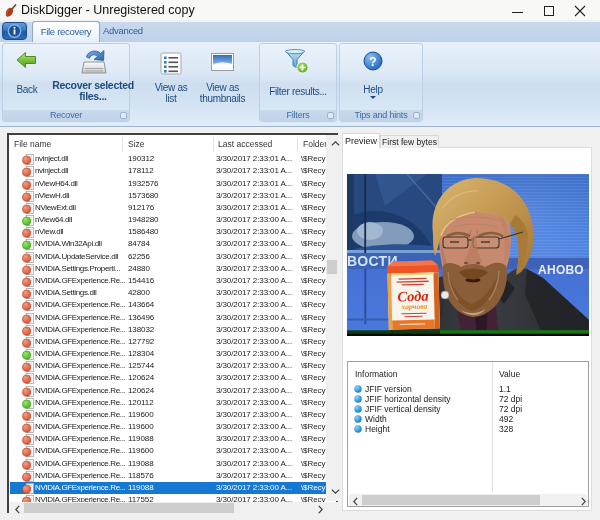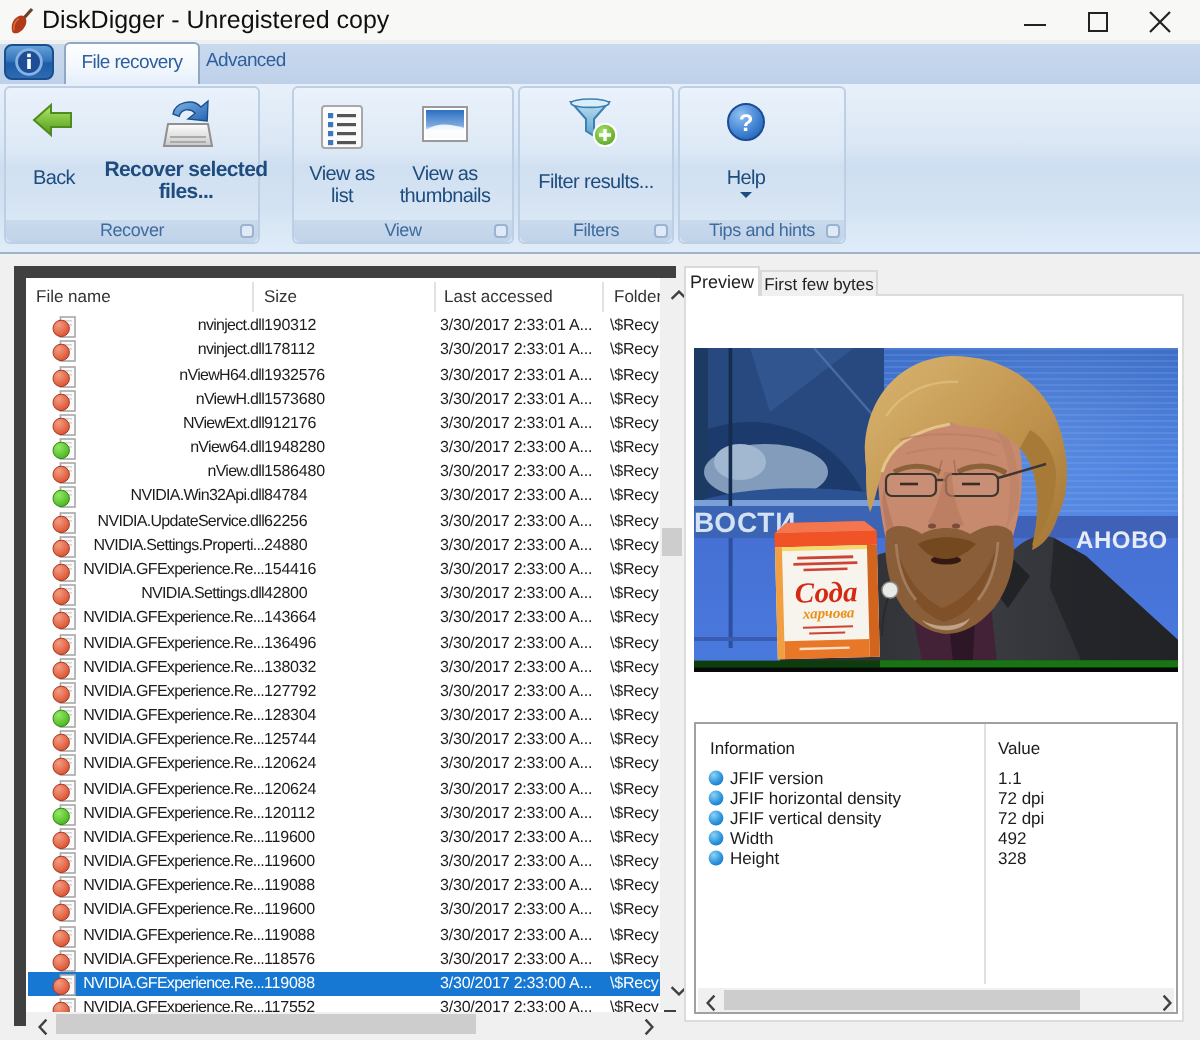--- a/index.html
+++ b/index.html
@@ -33,21 +33,21 @@
 .rgroup .caption { position:absolute; left:0; right:0; bottom:0; height:11px;
   background:linear-gradient(#cadaed, #c0d3e9); border-radius:0 0 3px 3px;
   font-size:9px; letter-spacing:-0.2px; color:#3e6b9e; text-align:center; line-height:11px; }
 .launcher { position:absolute; right:2px; bottom:2px; width:7px; height:7px;
   border:1px solid #9ab3d0; border-radius:2px; background:#dfeaf6; }
 .rbtn-label { position:absolute; font-size:10px; letter-spacing:-0.3px; color:#1e4c7e; text-align:center; line-height:11px; }
 .rbtn-label b { font-weight:bold; }
 
 
 #listpanel { left:7px; top:133px; width:331px; height:380px; background:#fff;
-  border:6px solid #404040;text-align:right; }
+  border:2px solid #404040; }
 .lhdr { position:absolute; top:0; height:18px; font-size:8.5px; color:#333;
   line-height:18px; }
 .hsep { position:absolute; top:2px; width:1px; height:15px; background:#e2e2e2; }
 .lrow { position:absolute; left:1px; width:316px; height:12.2px; font-size:8px; letter-spacing:-0.1px; color:#1b1b1b; }
 .lrow div { position:absolute; top:1px; white-space:nowrap; }
 .lrow .c1 { left:25px; width:93px; overflow:hidden; letter-spacing:-0.35px; }
 .lrow .c2 { left:118px; }
 .lrow .c3 { left:206px; }
 .lrow .c4 { left:291px; }
 .lrow svg { position:absolute; left:12px; top:1px; }
@@ -107,24 +107,20 @@
     <rect x="10.6" y="6.5" width="1.8" height="5" fill="#fff"></rect>
     <rect x="10.6" y="3.8" width="1.8" height="1.8" fill="#fff"></rect>
   </svg>
 </div>
 <div class="abs" id="tab-active">File recovery</div>
 <div class="abs" id="tab-adv">Advanced</div>
 
 <div class="abs" id="ribbon">
   <div class="rgroup abs" style="left:2px;width:128px;">
     <div class="caption">Recover</div>
-      <div class="launcher"></div>
-  </div>
-  <div class="rgroup abs" style="left:146px;width:111px;">
-    <div class="caption">View</div>
       <div class="launcher"></div>
   </div>
   <div class="rgroup abs" style="left:259px;width:78px;">
     <div class="caption">Filters</div>
       <div class="launcher"></div>
   </div>
   <div class="rgroup abs" style="left:339px;width:84px;">
     <div class="caption">Tips and hints</div>
       <div class="launcher"></div>
   </div>

